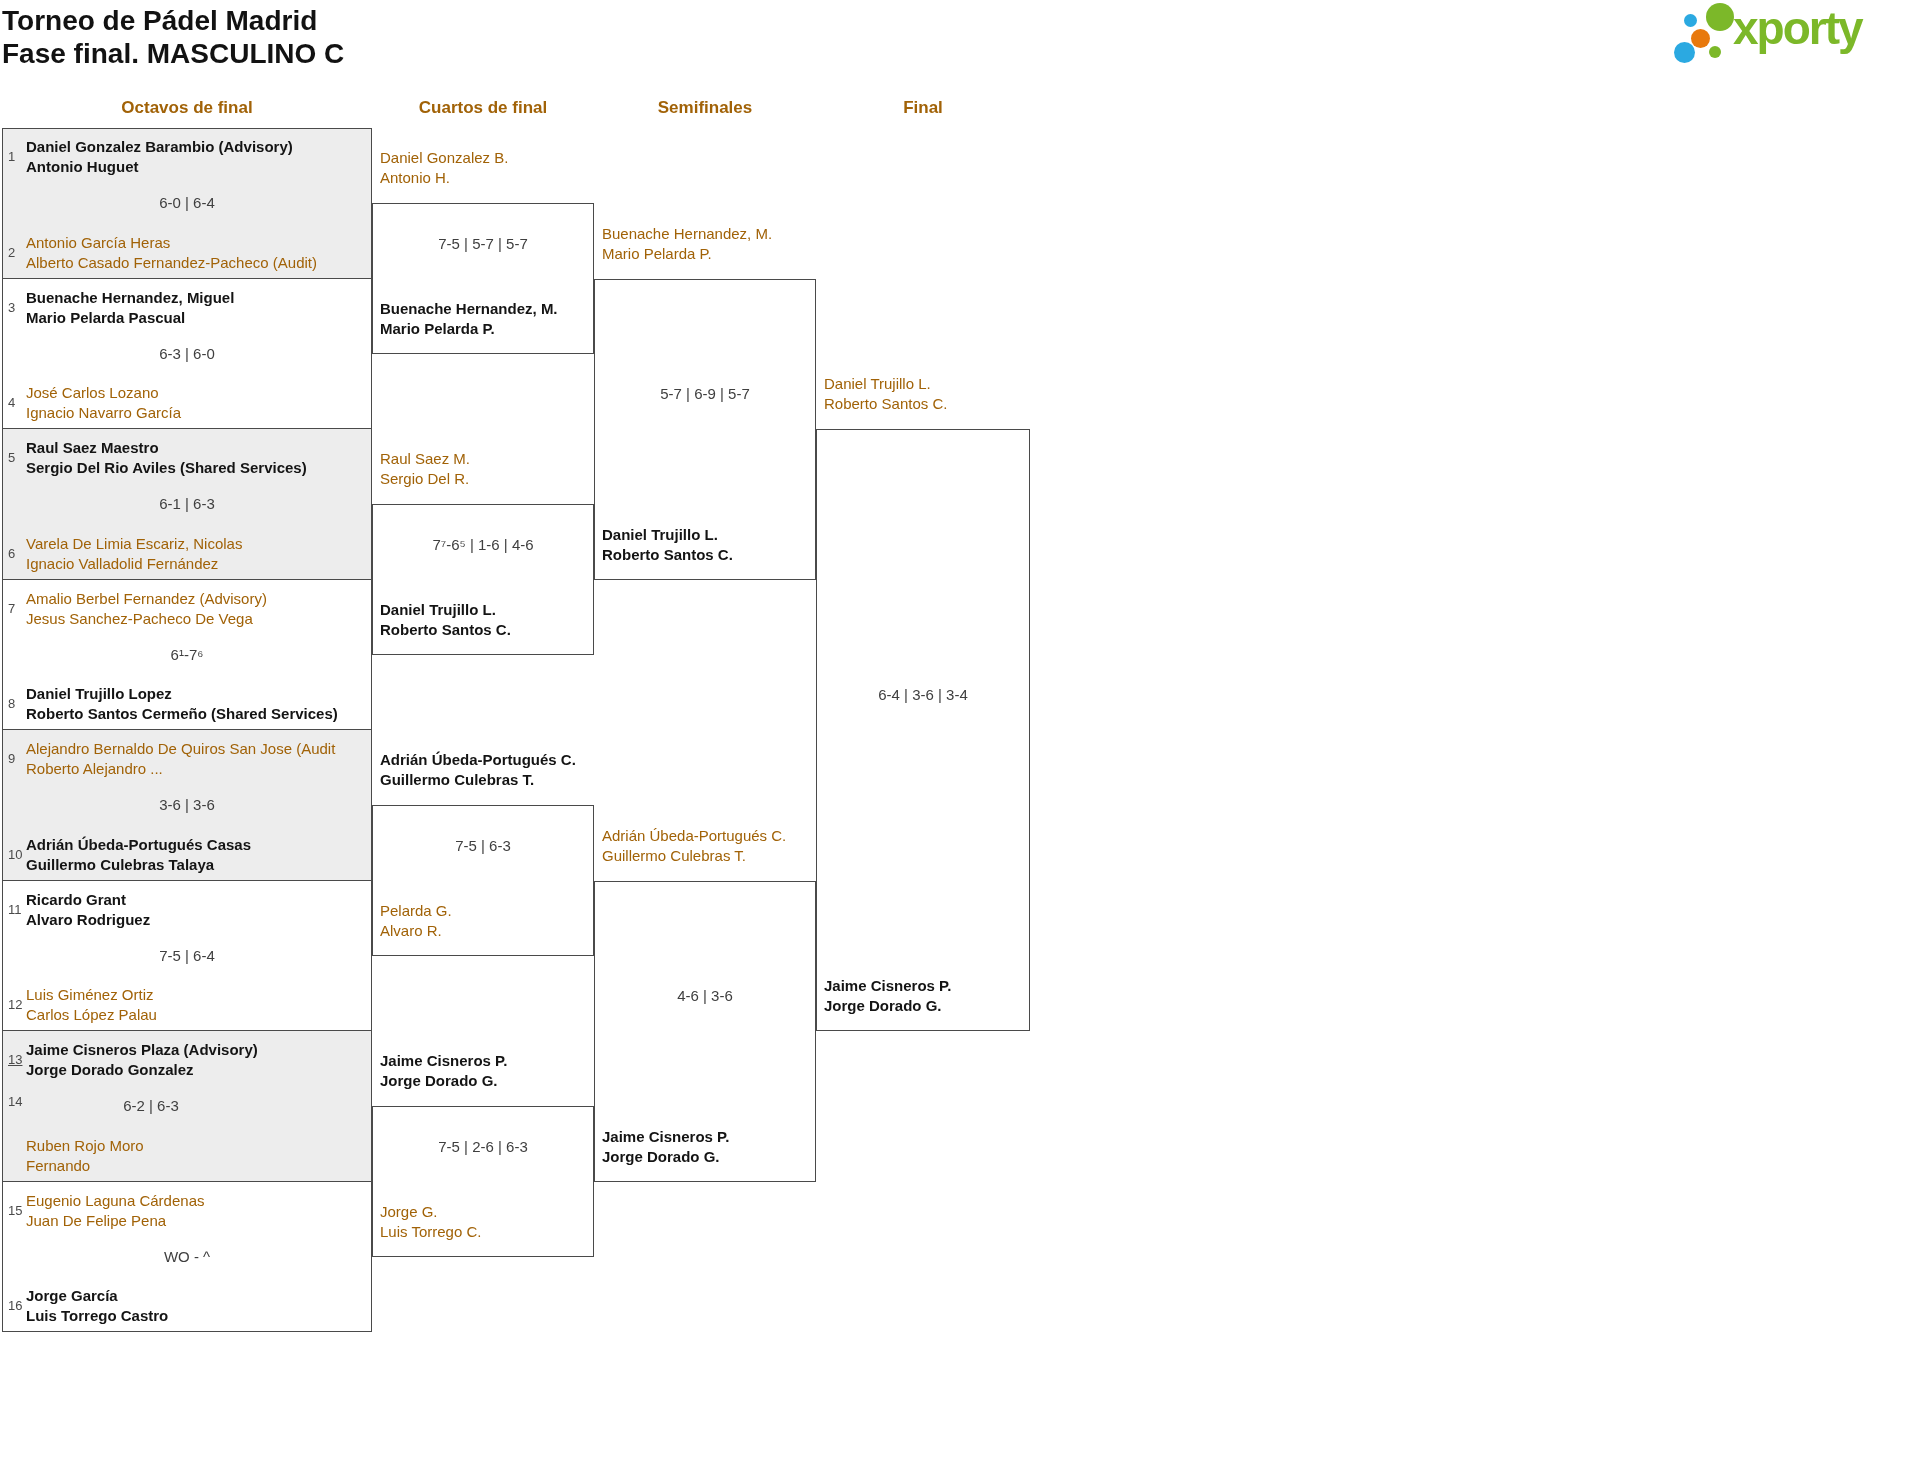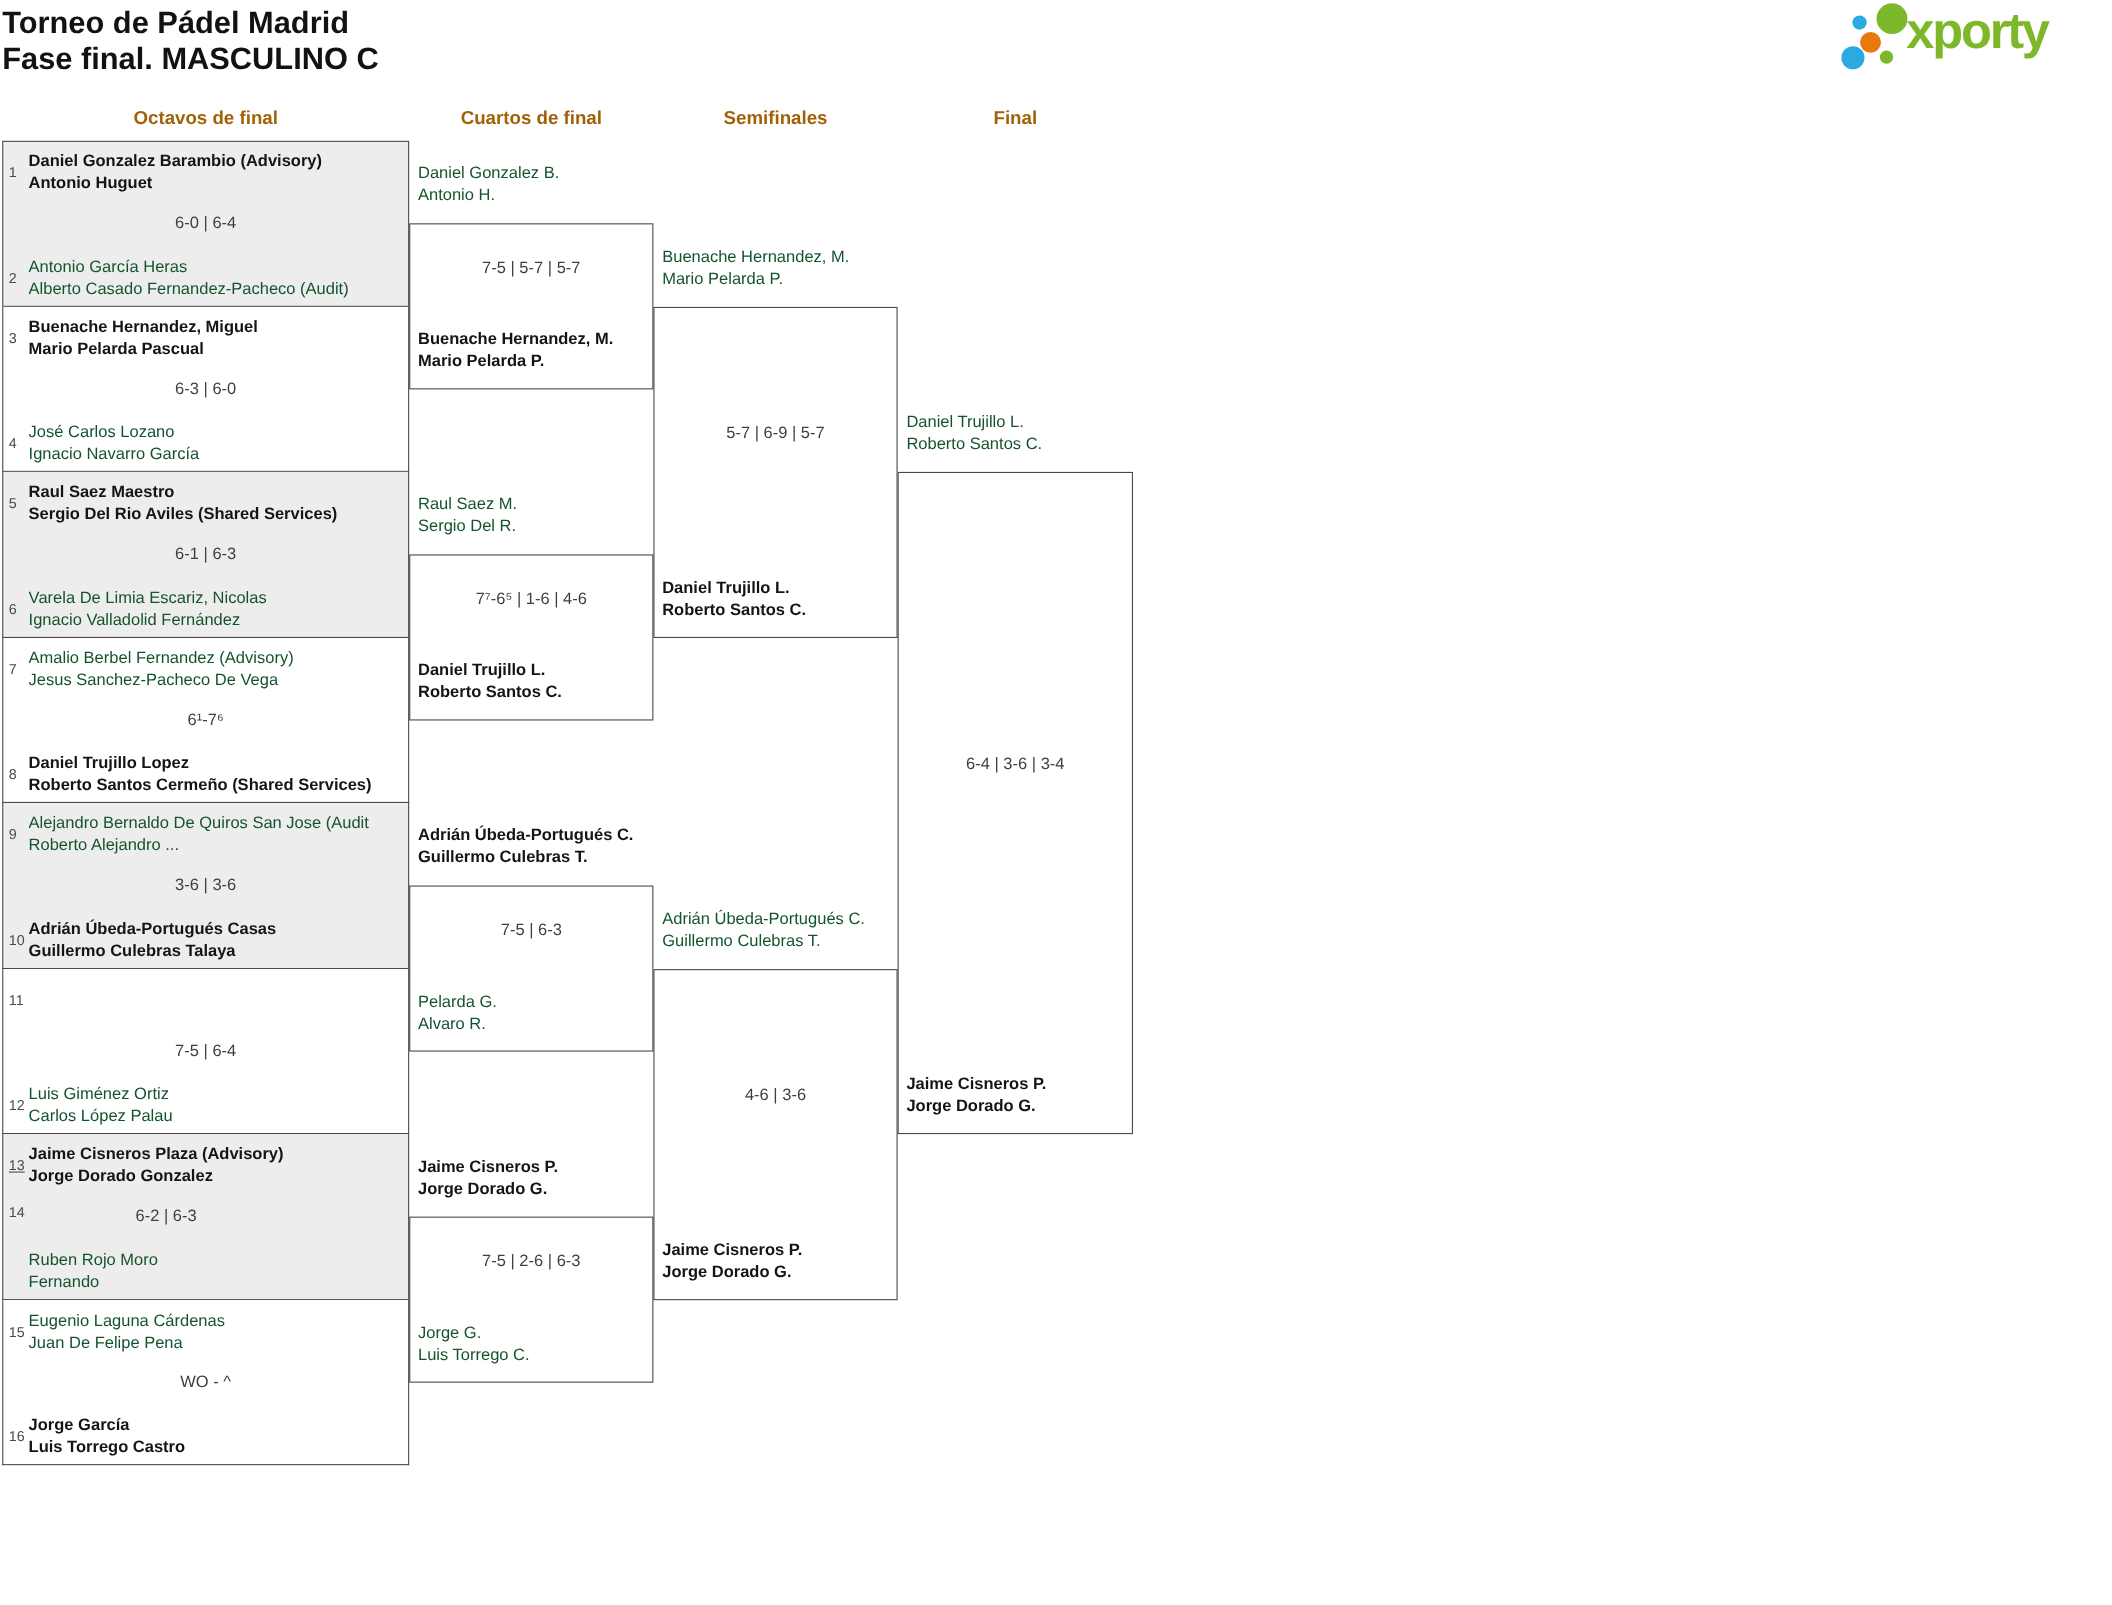--- a/index.html
+++ b/index.html
@@ -15,21 +15,21 @@
   .d5{left:39px;top:46px;width:12px;height:12px;background:var(--green)}
   .logo-text{position:absolute;left:63px;top:1px;font-size:46px;font-weight:bold;
     color:var(--green);letter-spacing:-2px}
   #bracket{position:absolute;left:0;top:0;width:1920px;height:1459px}
   .colhead{position:absolute;text-align:center;font-size:17px;font-weight:bold;color:#a16207;line-height:22px}
   .omatch{position:absolute;border:1px solid #4a4a4a;background:#fff}
   .omatch.shaded{background:#ededed}
   .omatch.nt{border-top:none}
   .box{position:absolute;border:1px solid #4a4a4a}
   .seed{position:absolute;font-size:13px;color:#4a4a4a;line-height:20px}
-  .team{position:absolute;font-size:15px;color:#14532d;line-height:20px}
+  .team{position:absolute;font-size:15px;color:#a16207;line-height:20px}
   .team.winner{font-weight:bold;color:#141414}
   .tline{white-space:nowrap;overflow:hidden;height:20px}
   .score{position:absolute;text-align:center;font-size:15px;color:#3f3f3f;line-height:20px}
 </style>
 </head>
 <body>
 
 <div class="title">
   <div>Torneo de Pádel Madrid</div>
   <div>Fase final. MASCULINO C</div>
@@ -104,20 +104,24 @@
       <div class="tline">Roberto Alejandro ...</div>
     </div>
     <div class="score" style="left: 2px; top: 795px; width: 370px; height: 20px;">3-6 | 3-6</div>
     <div class="seed" style="left: 8px; top: 845px; width: 18px; height: 20px;">10</div>
     <div class="team winner" style="left: 26px; top: 835px; width: 340px; height: 40px;">
       <div class="tline">Adrián Úbeda-Portugués Casas</div>
       <div class="tline">Guillermo Culebras Talaya</div>
     </div>
     <div class="omatch nt" style="left: 2px; top: 881px; width: 370px; height: 150px;"></div>
     <div class="seed" style="left: 8px; top: 900px; width: 18px; height: 20px;">11</div>
+    <div class="team winner" style="left: 26px; top: 890px; width: 340px; height: 40px;">
+      <div class="tline">Ricardo Grant</div>
+      <div class="tline">Alvaro Rodriguez</div>
+    </div>
     <div class="score" style="left: 2px; top: 946px; width: 370px; height: 20px;">7-5 | 6-4</div>
     <div class="seed" style="left: 8px; top: 995px; width: 18px; height: 20px;">12</div>
     <div class="team" style="left: 26px; top: 985px; width: 340px; height: 40px;">
       <div class="tline">Luis Giménez Ortiz</div>
       <div class="tline">Carlos López Palau</div>
     </div>
     <div class="omatch shaded nt" style="left: 2px; top: 1031px; width: 370px; height: 151px;"></div>
     <div class="seed" style="left: 8px; top: 1050px; width: 18px; height: 20px; text-decoration: underline;">13</div>
     <div class="team winner" style="left: 26px; top: 1040px; width: 340px; height: 40px;">
       <div class="tline">Jaime Cisneros Plaza (Advisory)</div>

